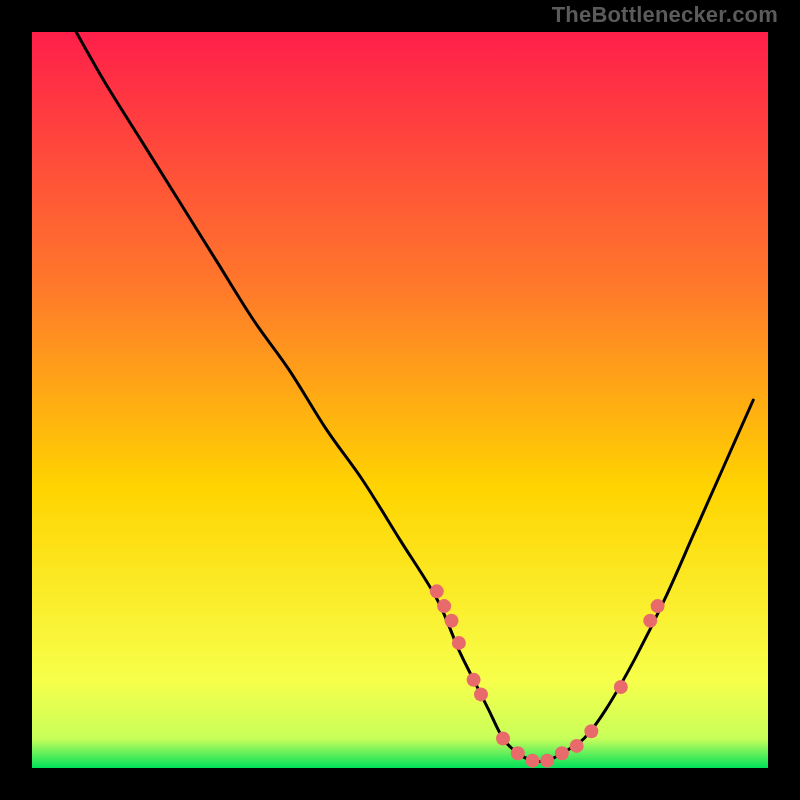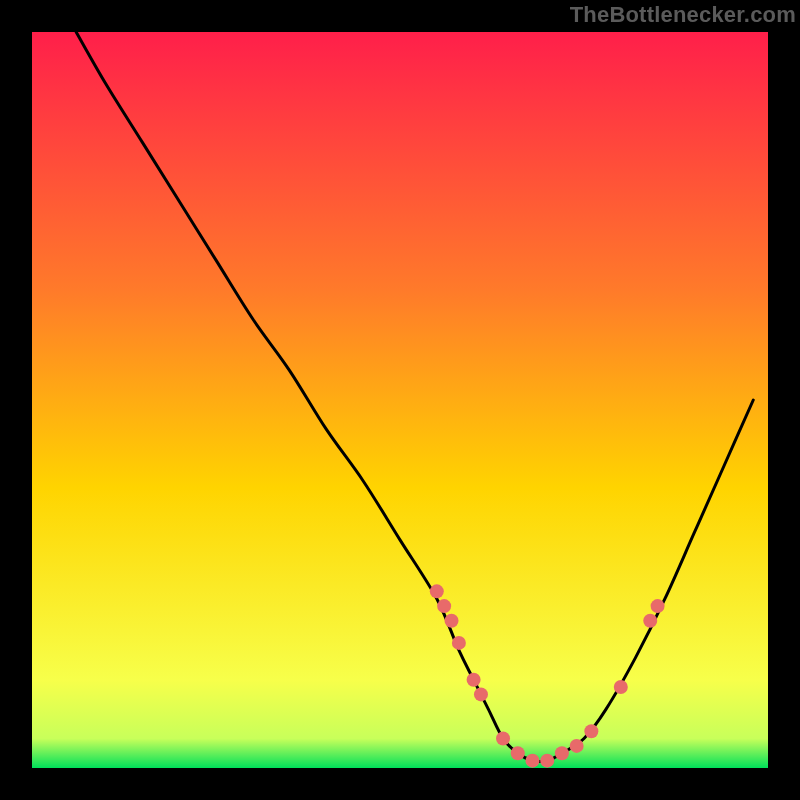--- a/index.html
+++ b/index.html
@@ -12,21 +12,21 @@
   }
   .container {
     position: relative;
     width: 800px;
     height: 800px;
     background: #000;
   }
   .watermark {
     position: absolute;
     top: 2px;
-    right: 4px;
+    right: 22px;
     font-family: Arial, Helvetica, sans-serif;
     font-size: 22px;
     font-weight: 600;
     color: #5b5b5b;
     letter-spacing: 0.2px;
     z-index: 10;
   }
   .plot-area {
     position: absolute;
     left: 32px;

